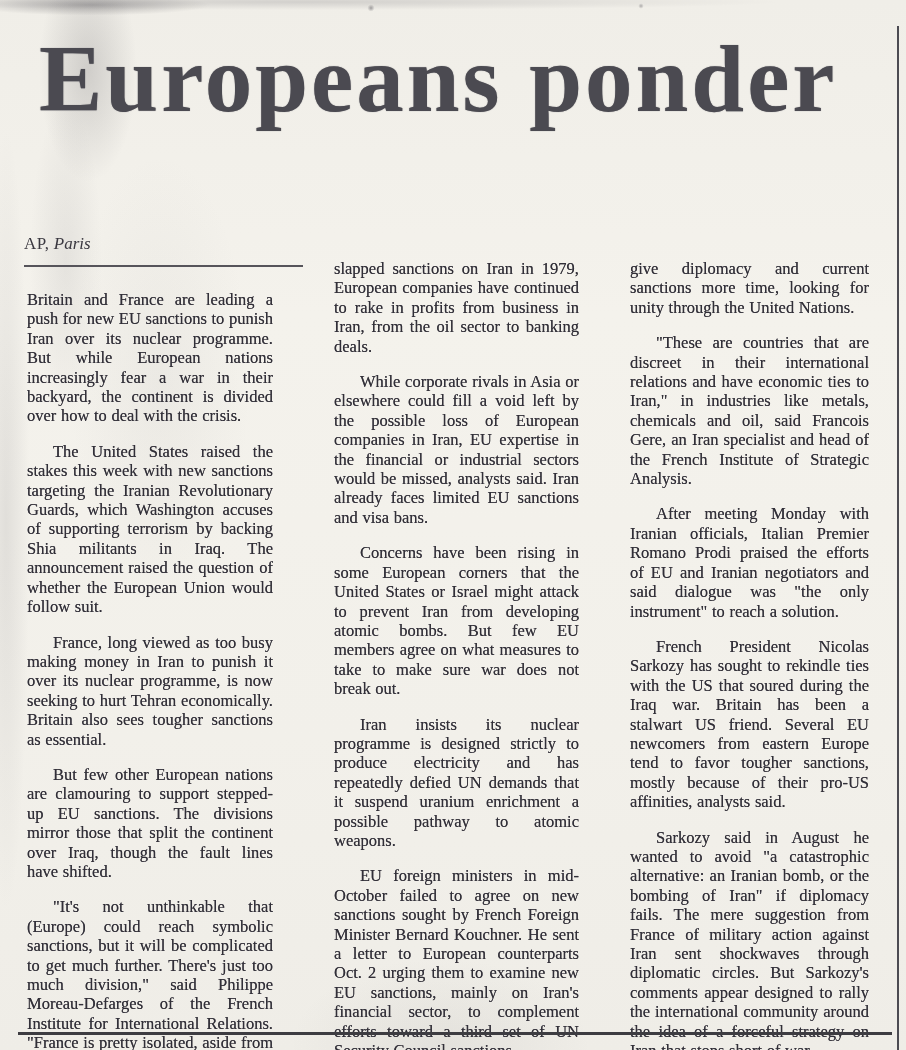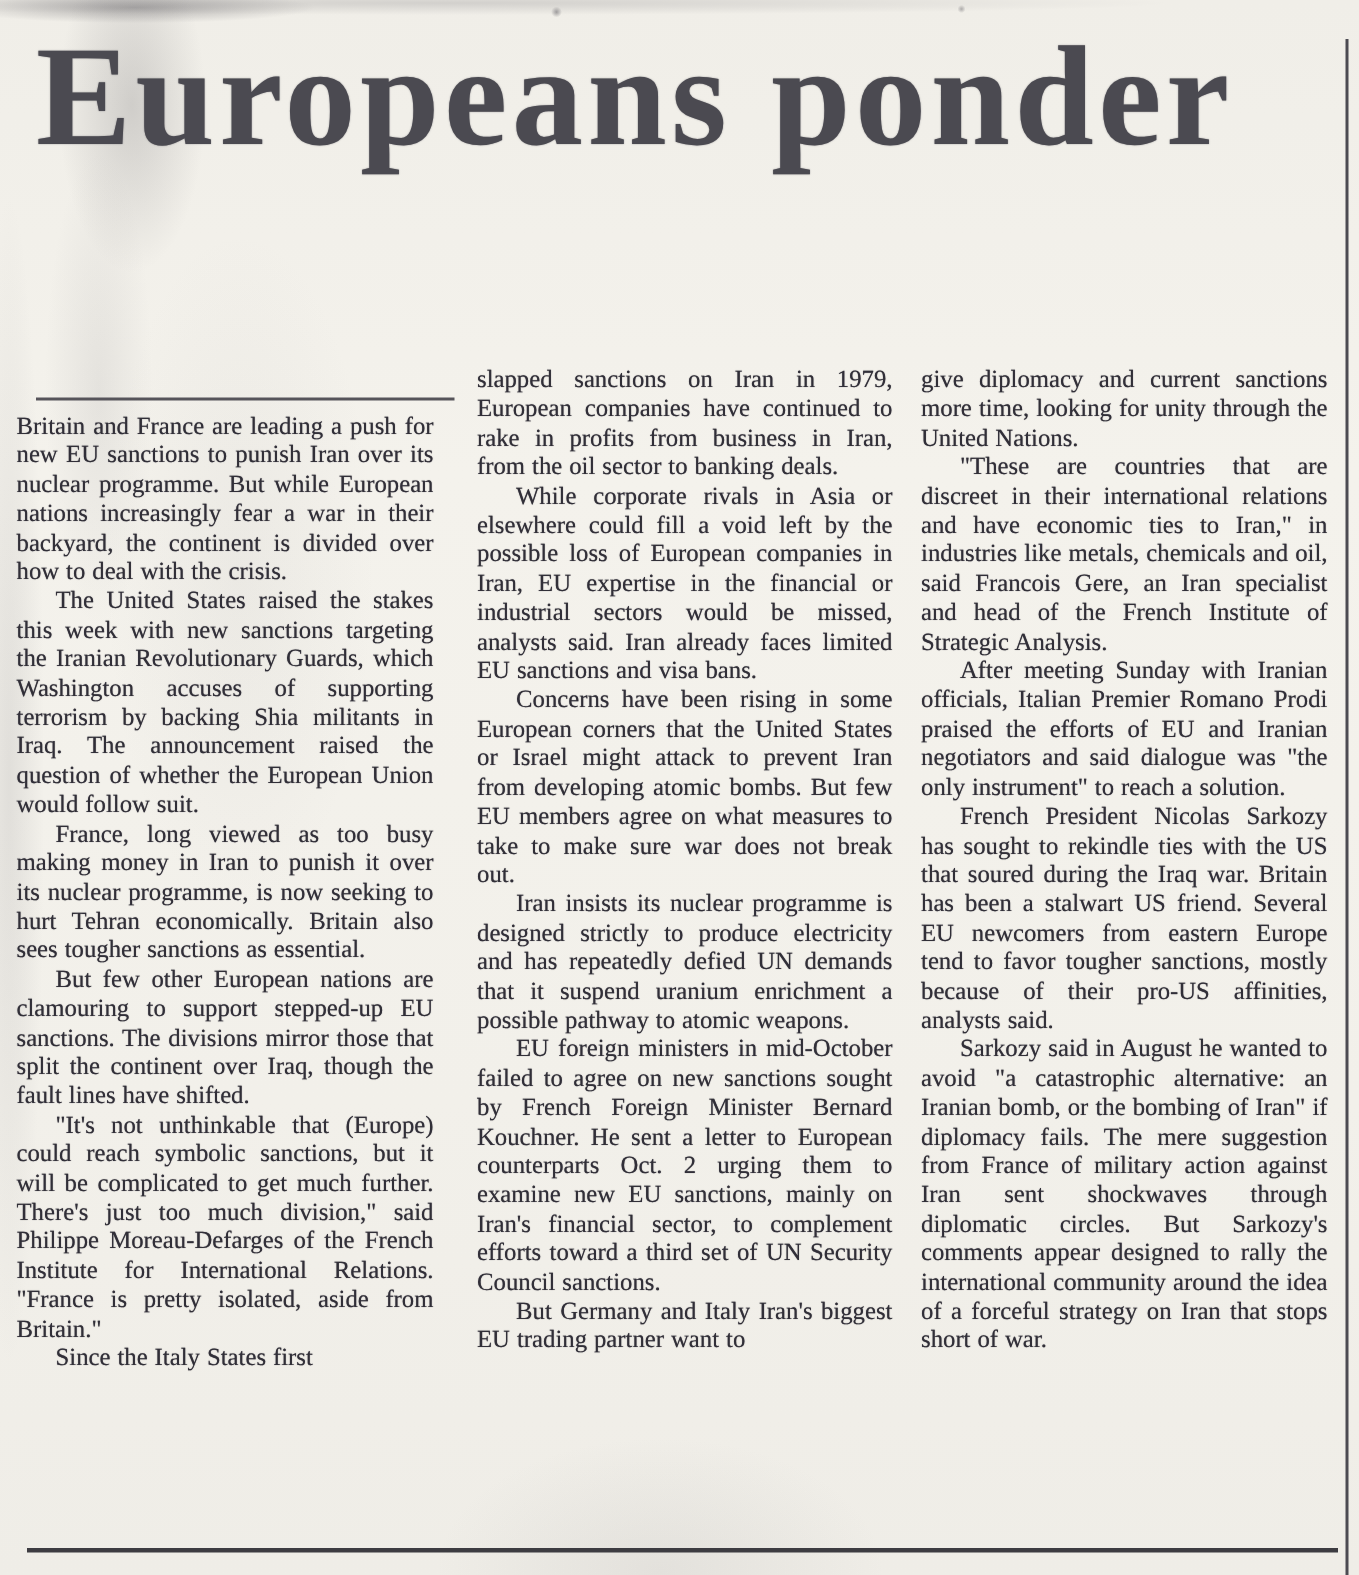--- a/index.html
+++ b/index.html
@@ -16,21 +16,21 @@
       radial-gradient(circle 4px at 371px 8px, rgba(95,93,99,.55), transparent 90%),
       radial-gradient(circle 3px at 641px 6px, rgba(95,93,99,.45), transparent 90%),
       radial-gradient(ellipse 30px 500px at 6px 520px, rgba(150,148,150,.20), transparent 78%),
       radial-gradient(ellipse 120px 300px at 160px 380px, rgba(160,158,158,.10), transparent 75%),
       radial-gradient(ellipse 200px 120px at 440px 1048px, rgba(140,138,140,.12), transparent 75%),
       linear-gradient(180deg,#f0eee8 0%,#f4f2ec 30%,#f2f0ea 70%,#efede7 100%);
     font-family:"Liberation Serif","DejaVu Serif",serif;
     color:#35333b;
   }
   .headline{
-    position:absolute;left:24px;top:14px;margin:0;
+    position:absolute;left:24px;top:14px;margin:15px;
     font-size:95px;line-height:101px;font-weight:700;
     letter-spacing:3px;color:#4b4a51;
     text-shadow:0 0 1px rgba(75,74,81,.65);
     white-space:nowrap;
   }
   .headline .hl-line{display:block;}
   .byline{
     position:absolute;left:24px;top:234px;width:278px;
     font-size:17px;color:#3a3840;
   }
@@ -41,21 +41,21 @@
     background:#56545a;
   }
   .col{
     position:absolute;
     font-size:16.5px;line-height:19.4px;
     text-align:justify;
     color:#312f38;
     text-shadow:0 0 .6px rgba(49,47,56,.75);
     word-spacing:.5px;
   }
-  .col p{margin:0;text-indent:26px;}
+  .col p{margin:16px;text-indent:26px;}
   .col p.no-indent{text-indent:0;}
   .col1{left:11px;top:274px;width:278px;}
   .col2{left:318px;top:243px;width:277px;}
   .col3{left:614px;top:243px;width:271px;}
   .bottom-rule{
     position:absolute;left:18px;top:1032px;width:874px;height:3px;
     background:#3d3c41;
   }
   .right-rule{
     position:absolute;left:897px;top:26px;width:2px;height:1024px;
@@ -64,20 +64,21 @@
 </style>
 </head>
 <body>
 
 <div class="page">
 
   <h1 class="headline">
     <span class="hl-line">Europeans ponder</span>
   </h1>
 
+  <div class="byline"><span class="agency">AP,</span><span class="location"> Paris</span></div>
 
   <div class="byline-rule"></div>
 
   <div class="col col1">
       <p class="no-indent">Britain and France are leading a push for new EU sanctions to punish Iran over its nuclear programme. But while European nations increasingly fear a war in their backyard, the continent is divided over how to deal with the crisis.</p>
       <p>The United States raised the stakes this week with new sanctions targeting the Iranian Revolutionary Guards, which Washington accuses of supporting terrorism by backing Shia militants in Iraq. The announcement raised the question of whether the European Union would follow suit.</p>
       <p>France, long viewed as too busy making money in Iran to punish it over its nuclear programme, is now seeking to hurt Tehran economically. Britain also sees tougher sanctions as essential.</p>
       <p>But few other European nations are clamouring to support stepped-up EU sanctions. The divisions mirror those that split the continent over Iraq, though the fault lines have shifted.</p>
       <p>"It's not unthinkable that (Europe) could reach symbolic sanctions, but it will be complicated to get much further. There's just too much division," said Philippe Moreau-Defarges of the French Institute for International Relations. "France is pretty isolated, aside from Britain."</p>
       <p>Since the Italy States first</p>
@@ -86,21 +87,21 @@
       <p class="no-indent">slapped sanctions on Iran in 1979, European companies have continued to rake in profits from business in Iran, from the oil sector to banking deals.</p>
       <p>While corporate rivals in Asia or elsewhere could fill a void left by the possible loss of European companies in Iran, EU expertise in the financial or industrial sectors would be missed, analysts said. Iran already faces limited EU sanctions and visa bans.</p>
       <p>Concerns have been rising in some European corners that the United States or Israel might attack to prevent Iran from developing atomic bombs. But few EU members agree on what measures to take to make sure war does not break out.</p>
       <p>Iran insists its nuclear programme is designed strictly to produce electricity and has repeatedly defied UN demands that it suspend uranium enrichment  a possible pathway to atomic weapons.</p>
       <p>EU foreign ministers in mid-October failed to agree on new sanctions sought by French Foreign Minister Bernard Kouchner. He sent a letter to European counterparts Oct. 2 urging them to examine new EU sanctions, mainly on Iran's financial sector, to complement efforts toward a third set of UN Security Council sanctions.</p>
       <p>But Germany and Italy  Iran's biggest EU trading partner  want to</p>
     </div>
   <div class="col col3">
       <p class="no-indent">give diplomacy and current sanctions more time, looking for unity through the United Nations.</p>
       <p>"These are countries that are discreet in their international relations and have economic ties to Iran," in industries like metals, chemicals and oil, said Francois Gere, an Iran specialist and head of the French Institute of Strategic Analysis.</p>
-      <p>After meeting Sunday with Iranian officials, Italian Premier Romano Prodi praised the efforts of EU and Iranian negotiators and said dialogue was "the only instrument" to reach a solution.</p>
+      <p>After meeting Monday with Iranian officials, Italian Premier Romano Prodi praised the efforts of EU and Iranian negotiators and said dialogue was "the only instrument" to reach a solution.</p>
       <p>French President Nicolas Sarkozy has sought to rekindle ties with the US that soured during the Iraq war. Britain has been a stalwart US friend. Several EU newcomers from eastern Europe tend to favor tougher sanctions, mostly because of their pro-US affinities, analysts said.</p>
       <p>Sarkozy said in August he wanted to avoid "a catastrophic alternative: an Iranian bomb, or the bombing of Iran" if diplomacy fails. The mere suggestion from France of military action against Iran sent shockwaves through diplomatic circles. But Sarkozy's comments appear designed to rally the international community around the idea of a forceful strategy on Iran that stops short of war.</p>
     </div>
 
   <div class="bottom-rule"></div>
   <div class="right-rule"></div>
 
 </div>
 
 </body></html>

